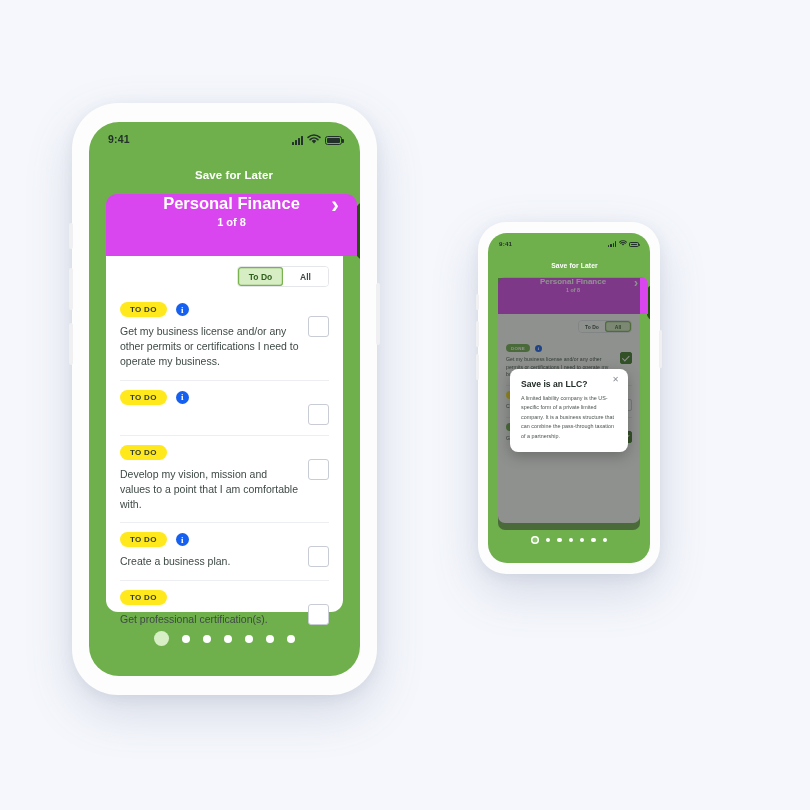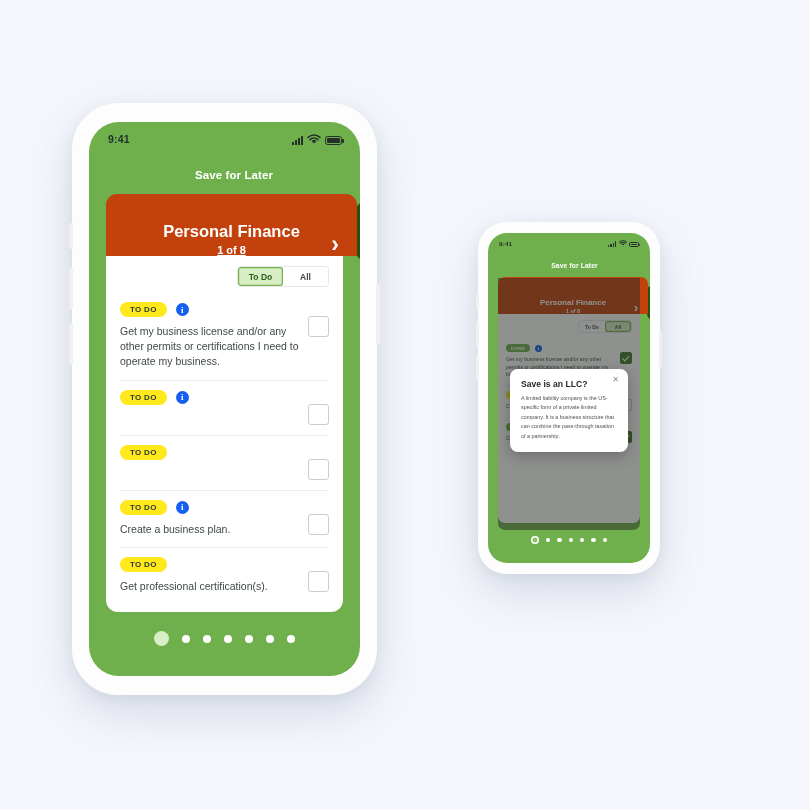--- a/index.html
+++ b/index.html
@@ -68,30 +68,30 @@
   
   .cat-wrap { position: relative; }
   .phone.large .cat-wrap { margin: 13px 0 0 17px; }
   .phone.small .cat-wrap { margin: 8px 0 0 10px; }
   .cat-peek {
     position: absolute; top: 8px; background: #1e4a09; opacity: .92;
   }
   .phone.large .cat-peek { right: -17px; width: 22px; height: 58px; border-radius: 10px; }
   .phone.small .cat-peek { right: -10px; width: 13px; height: 35px; border-radius: 6px; }
   .cat-card {
-    position: relative; background: #c2410c; color: #fff;
-    display: flex; align-items: flex-end; justify-content: center;
+    position: relative; background: #d946ef; color: #fff;
+    display: flex; align-items: flex-start; justify-content: center;
   }
   .phone.large .cat-card { height: 62px; border-radius: 11px 11px 0 0; margin-right: 3px; }
   .phone.small .cat-card { height: 37px; border-radius: 7px 7px 0 0; margin-right: 2px; }
   .cat-text { text-align: center; }
   .cat-name { font-weight: bold; }
   .phone.large .cat-name { font-size: 16.5px; }
   .phone.small .cat-name { font-size: 8px; }
-  .cat-sub { font-weight: bold; text-decoration: underline; }
+  .cat-sub { font-weight: bold; }
   .phone.large .cat-sub { font-size: 11px; margin-top: 3px; }
   .phone.small .cat-sub { font-size: 5.4px; margin-top: 1px; }
   .cat-chevron { position: absolute; color: #fff; font-weight: bold; line-height: 1; }
   .phone.large .cat-chevron { right: 18px; font-size: 23px; }
   .phone.small .cat-chevron { right: 10px; font-size: 12px; }
 
   
   .sheet { position: relative; background: #fff; }
   .phone.large .sheet { margin: 0 17px 0 17px; height: 356px; border-radius: 0 0 12px 12px; padding: 10px 14px 0 14px; }
   .phone.small .sheet { margin: 0 10px 0 10px; height: 209px; border-radius: 0 0 7px 7px; padding: 6px 8px 0 8px; }
@@ -242,20 +242,21 @@
               </div>
             </div>
             <div class="cbox"></div>
           </div>
 
           <div class="task">
             <div class="task-main">
               <div class="badge-row">
                 <span class="badge todo">TO DO</span>
               </div>
+              <div class="task-text">Develop my vision, mission and values to a point that I am comfortable with.</div>
             </div>
             <div class="cbox"></div>
           </div>
 
           <div class="task">
             <div class="task-main">
               <div class="badge-row">
                 <span class="badge todo">TO DO</span>
                 <span class="info-icon">i</span>
               </div>

